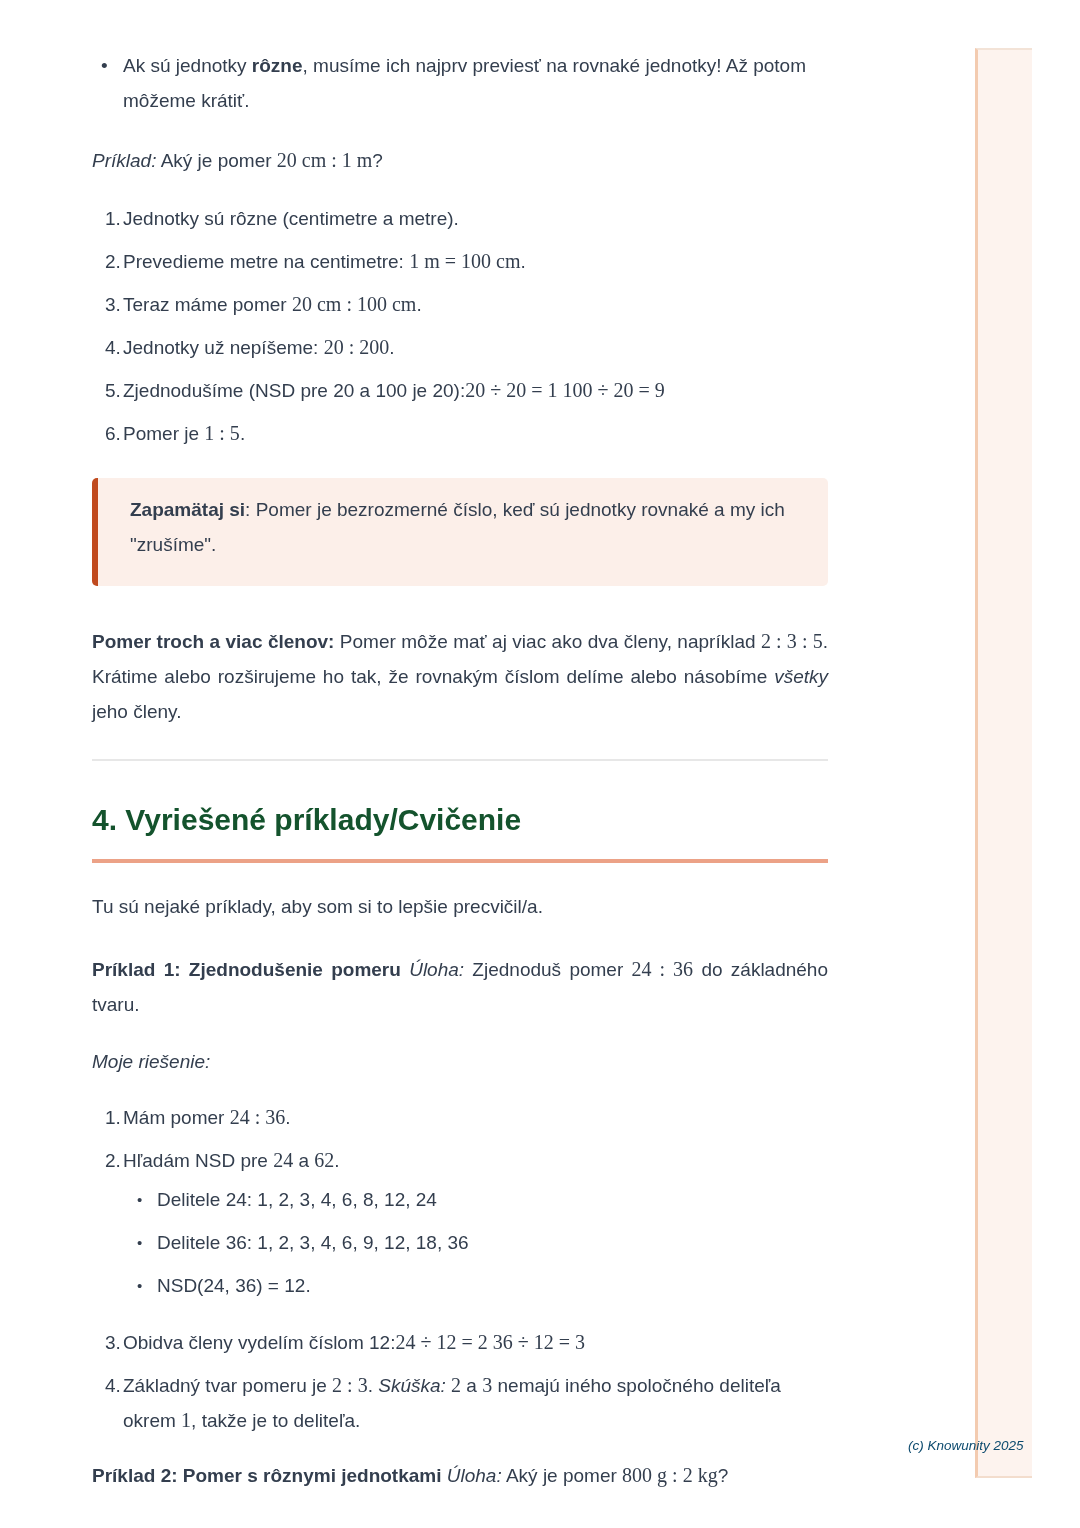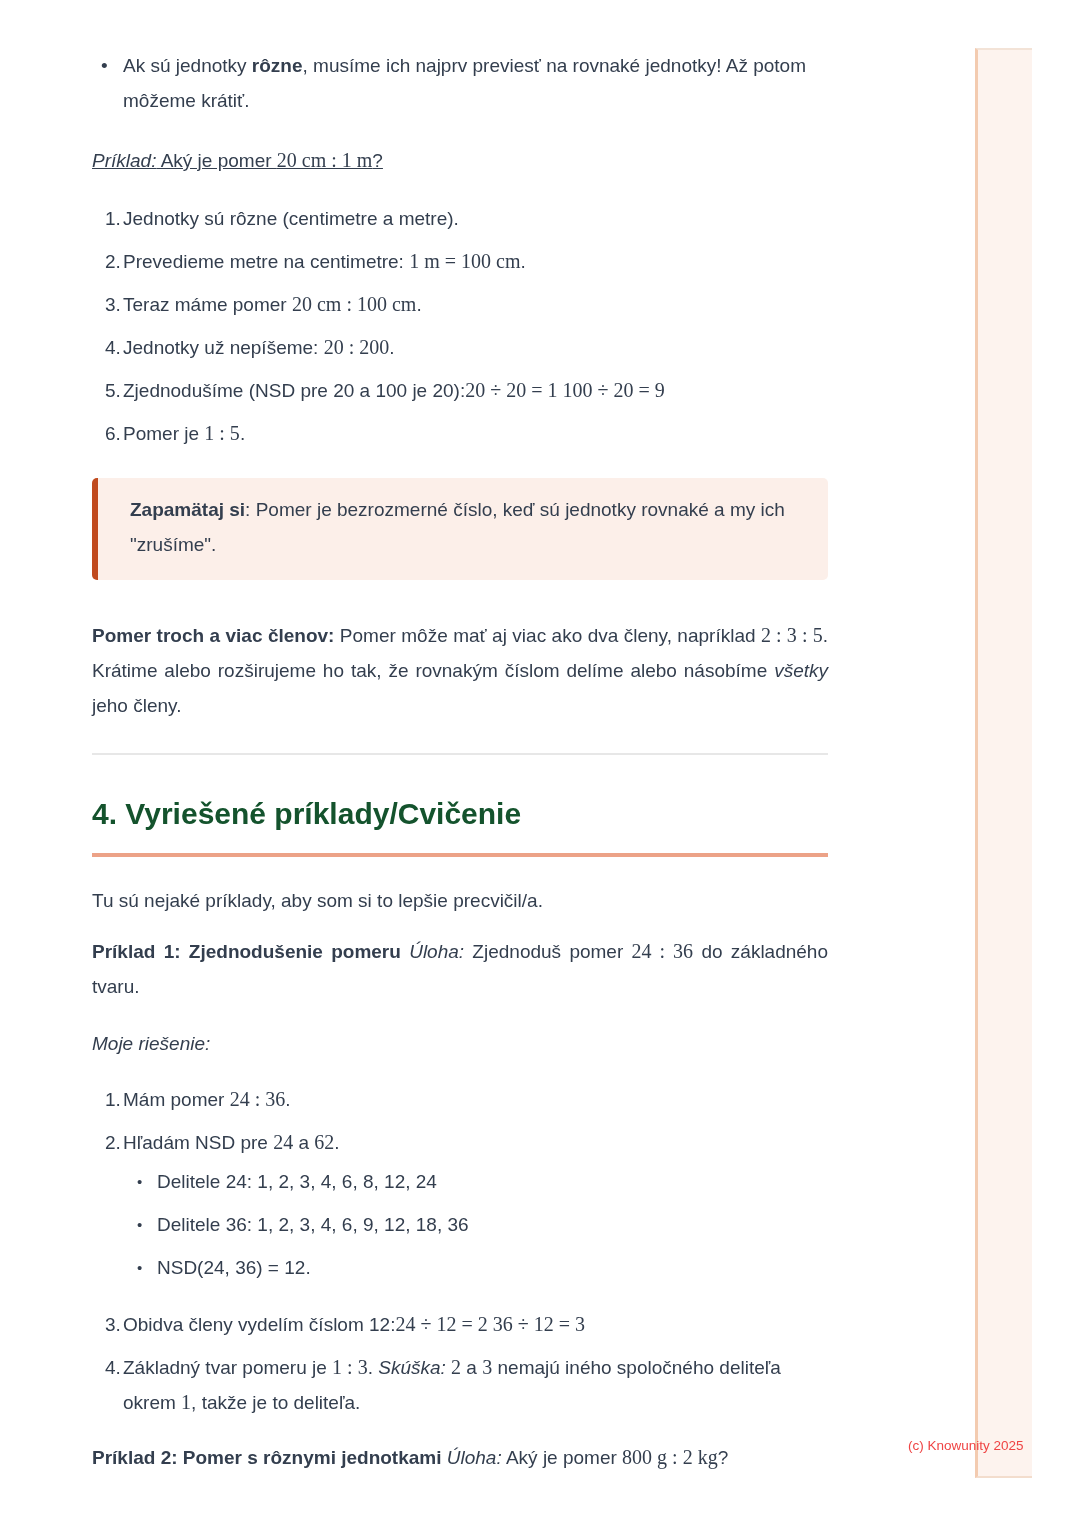--- a/index.html
+++ b/index.html
@@ -22,62 +22,62 @@
   }
   .seg-b { font-weight:700; }
   .seg-i { font-style:italic; }
   .seg-m { font-family:"Liberation Serif","DejaVu Serif",serif; font-size:20px; }
 
   .top-bullets { list-style:none; margin-top:48px; }
   .bullet-item { display:flex; }
   .bullet-dot { flex:none; width:31px; padding-left:9px; }
   .bullet-text { flex:1; }
 
-  .para-priklad { margin-top:25px;text-decoration:underline; }
+  .para-priklad { margin-top:25px; }
 
   .steps { list-style:none; margin-top:23px; }
   .steps > li { display:flex; margin-bottom:8px; }
   .steps .num { flex:none; width:31px; padding-left:13px; }
   .steps .li-body { flex:1; }
 
   .callout {
     margin-top:27px;
     background:#fcefe9;
     border-left:6px solid #c04a1e;
     border-radius:5px;
-    padding:14px 28px 18px 32px;
+    padding:14px 28px 24px 32px;
   }
 
   .para-pomer-troch { margin-top:38px; text-align:justify; }
 
   .divider { margin-top:30px; height:2px; background:#e7e7e7; border:none; }
 
   .section-heading {
     margin-top:36px;
     font-size:30px; line-height:46px; font-weight:700;
     color:#14532d;
   }
   .heading-underline { margin-top:16px; height:4px; background:#eca287; }
 
   .para-intro2 { margin-top:26px; }
-  .para-priklad1 { margin-top:16px; text-align:justify; }
+  .para-priklad1 { margin-top:28px; text-align:justify; }
   .para-moje { margin-top:22px; }
 
   .steps2 { margin-top:21px; }
   .sub-bullets { list-style:none; margin-top:4px; margin-bottom:6px; width:100%; }
   .sub-bullets li { display:flex; margin-bottom:8px; }
   .sub-dot { flex:none; width:65px; padding-left:45px; font-size:15px; }
   .nested-wrap { flex-direction:column; }
   .nested-first { display:flex; width:100%; }
 
   .para-priklad2 { margin-top:20px; }
 
   .watermark {
     position:absolute; left:908px; top:1437px;
-    font-size:13.5px; line-height:18px; color:#ef4444;
+    font-size:13.5px; line-height:18px; color:#0c4a6e;font-style:italic;
   }
 </style>
 </head>
 <body>
 
 <div>
 
   <div class="side-strip"></div>
 
   <div class="content">
@@ -159,21 +159,21 @@
             <span class="li-body"><span>NSD(24, 36) = 12.</span></span>
           </li>
         </ul>
       </li>
       <li>
         <span class="num">3.</span>
         <span class="li-body"><span>Obidva členy vydelím číslom 12:</span><span class="seg-m">24 ÷ 12 = 2 36 ÷ 12 = 3</span></span>
       </li>
       <li>
         <span class="num">4.</span>
-        <span class="li-body"><span>Základný tvar pomeru je </span><span class="seg-m">1 : 3</span><span>. </span><span class="seg-i">Skúška:</span><span> </span><span class="seg-m">2</span><span> a </span><span class="seg-m">3</span><span> nemajú iného spoločného deliteľa okrem </span><span class="seg-m">1</span><span>, takže je to deliteľa.</span></span>
+        <span class="li-body"><span>Základný tvar pomeru je </span><span class="seg-m">2 : 3</span><span>. </span><span class="seg-i">Skúška:</span><span> </span><span class="seg-m">2</span><span> a </span><span class="seg-m">3</span><span> nemajú iného spoločného deliteľa okrem </span><span class="seg-m">1</span><span>, takže je to deliteľa.</span></span>
       </li>
     </ol>
 
     <p class="para-priklad2"><span class="seg-b">Príklad 2: Pomer s rôznymi jednotkami</span><span> </span><span class="seg-i">Úloha:</span><span> Aký je pomer </span><span class="seg-m">800 g : 2 kg</span><span>?</span></p>
 
   </div>
 
   <div class="watermark">(c) Knowunity 2025</div>
 
 </div>

